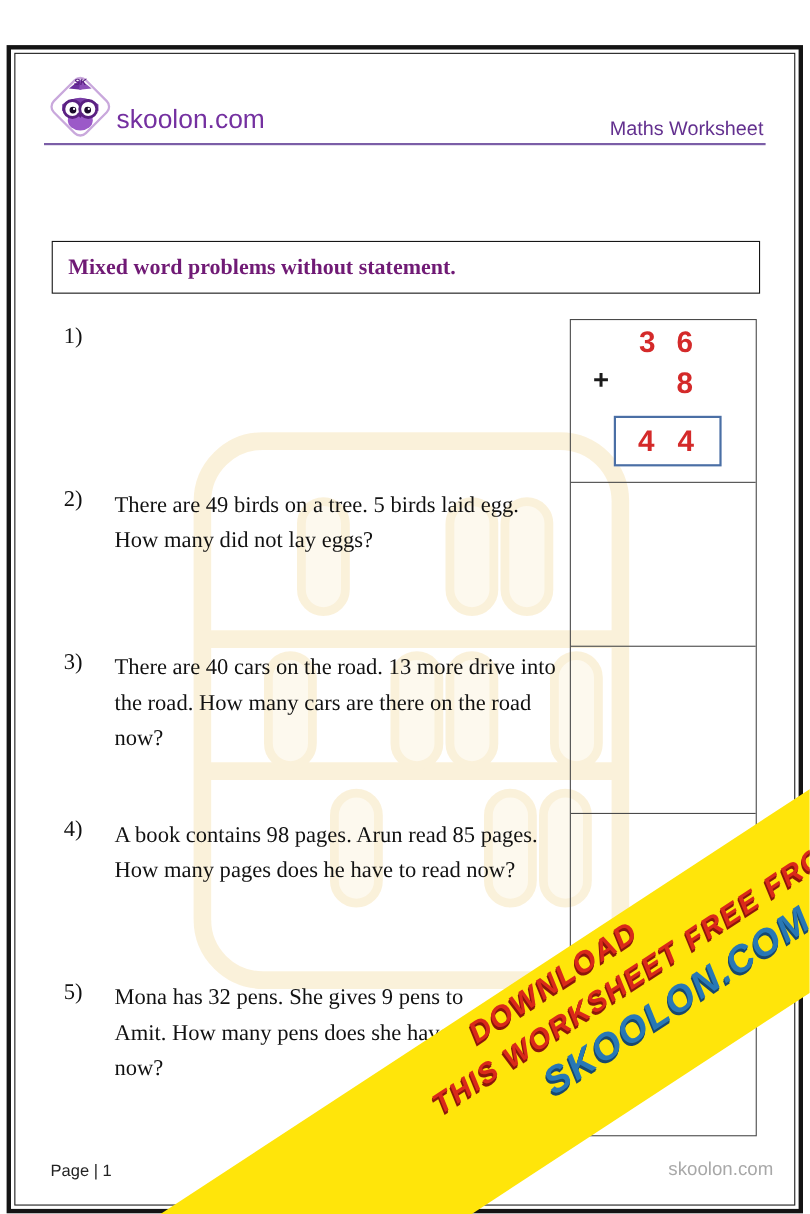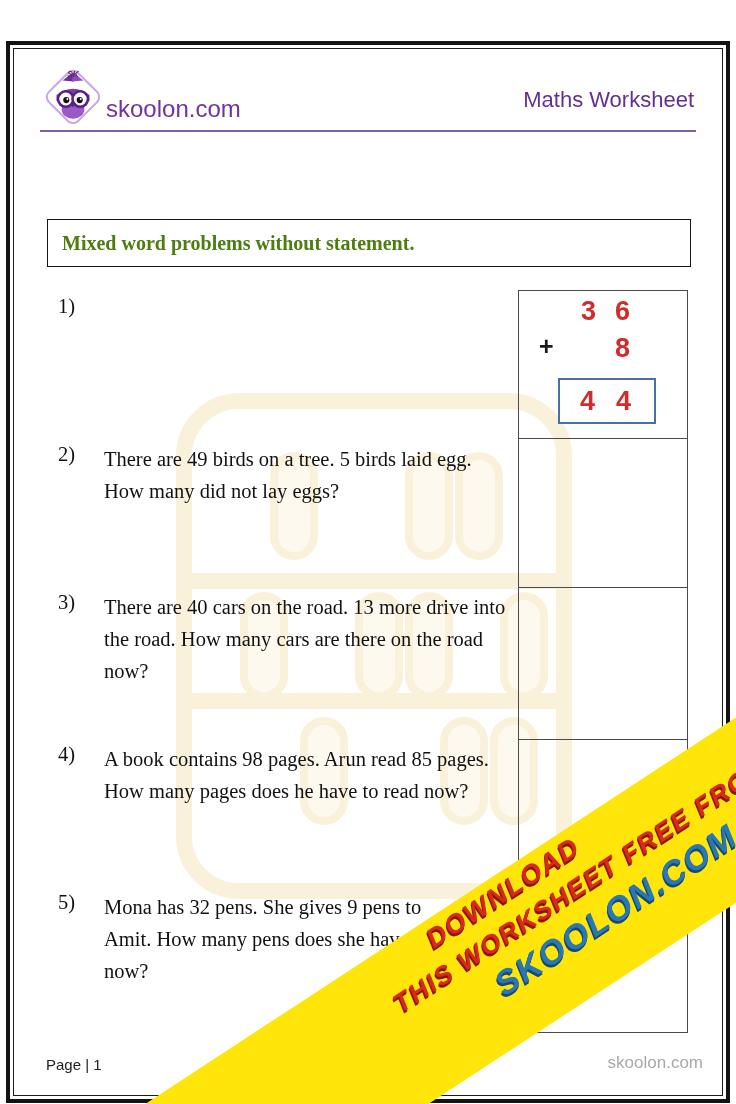--- a/index.html
+++ b/index.html
@@ -20,40 +20,40 @@
     position:absolute;left:140px;top:322px;width:420px;height:550px;
     opacity:.6;z-index:0;pointer-events:none;
   }
   
   .logo{position:absolute;left:26px;top:15px;width:66px;height:66px;}
   .brand{
     position:absolute;left:92px;top:46px;
     font-family:"Liberation Sans",sans-serif;font-size:24px;color:#7430A0;
   }
   .doctype{
-    position:absolute;right:28px;top:38px;
-    font-family:"Liberation Sans",sans-serif;font-size:22px;color:#63308F;
+    position:absolute;right:28px;top:58px;
+    font-family:"Liberation Sans",sans-serif;font-size:18px;color:#63308F;
   }
   .header-rule{
     position:absolute;left:26px;top:81px;width:656px;height:2px;background:#7B5EA7;
   }
   
   .title-banner{
     position:absolute;left:172px;top:93px;width:366px;height:52px;
     background:#FFC000;border:2.5px solid #C28F00;border-radius:10px;
     box-shadow:2px 3px 4px rgba(0,0,0,.28);
     display:flex;align-items:center;justify-content:center;
     font-size:26px;font-weight:bold;color:#000;box-sizing:border-box;
   }
   
   .section-box{
     position:absolute;left:33px;top:170px;width:644px;height:48px;
     border:1.5px solid #161616;box-sizing:border-box;
     display:flex;align-items:center;padding-left:14px;
-    font-size:20px;font-weight:bold;color:#4d7c0f;background:transparent;
+    font-size:20px;font-weight:bold;color:#701a75;background:transparent;
   }
   
   .problem{position:absolute;left:44px;display:flex;z-index:2;}
   .pnum{width:46px;font-size:20.5px;color:#111;flex:0 0 auto;}
   .ptext{font-size:20.5px;line-height:32px;color:#111;}
   .p1{top:246px}.p2{top:394px}.p3{top:542px}.p4{top:694px}.p5{top:842px}
   .p1 .ptext{width:412px}.p2 .ptext{width:412px}.p3 .ptext{width:408px}
   .p4 .ptext{width:385px}.p5 .ptext{width:352px}
   
   .answers{

